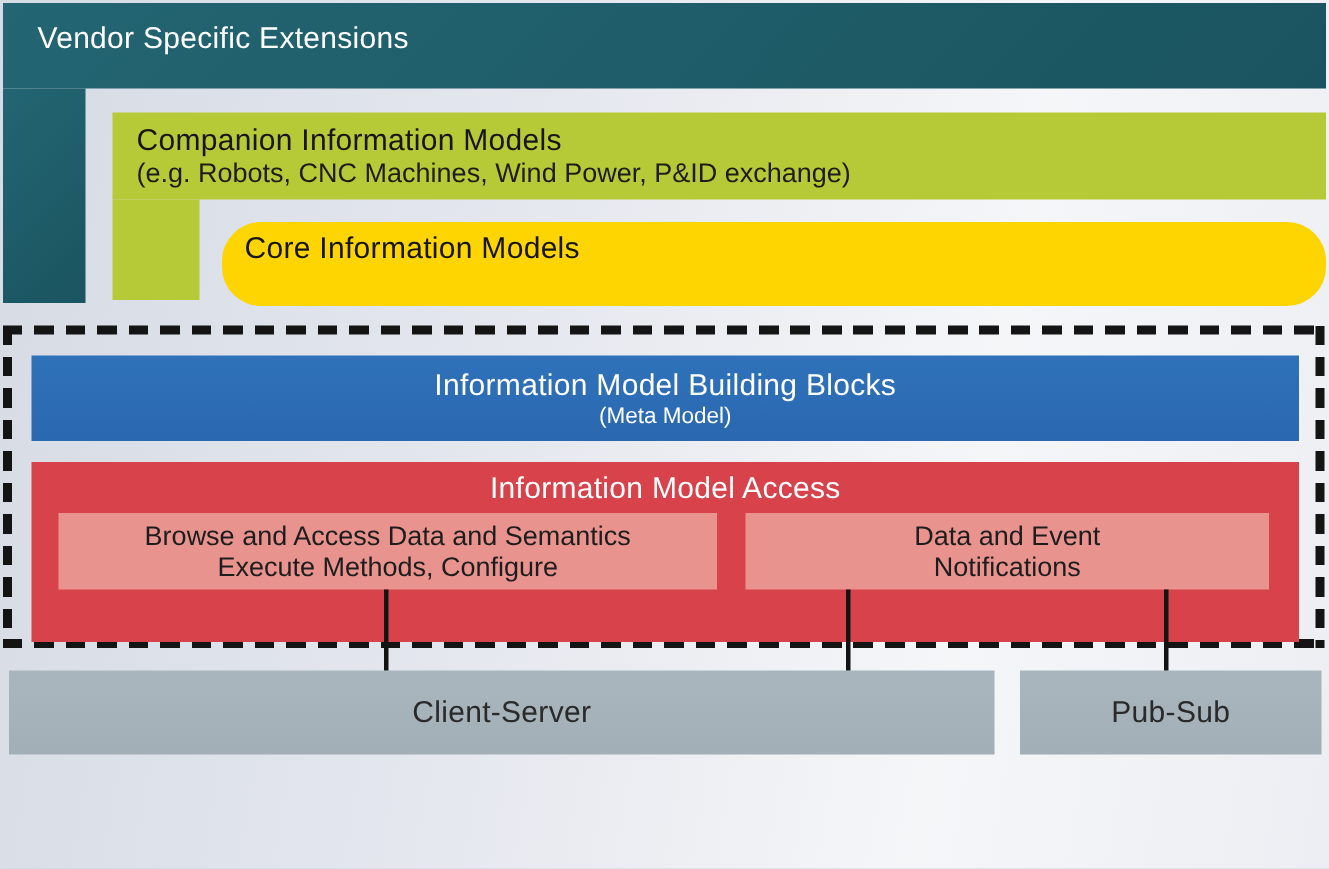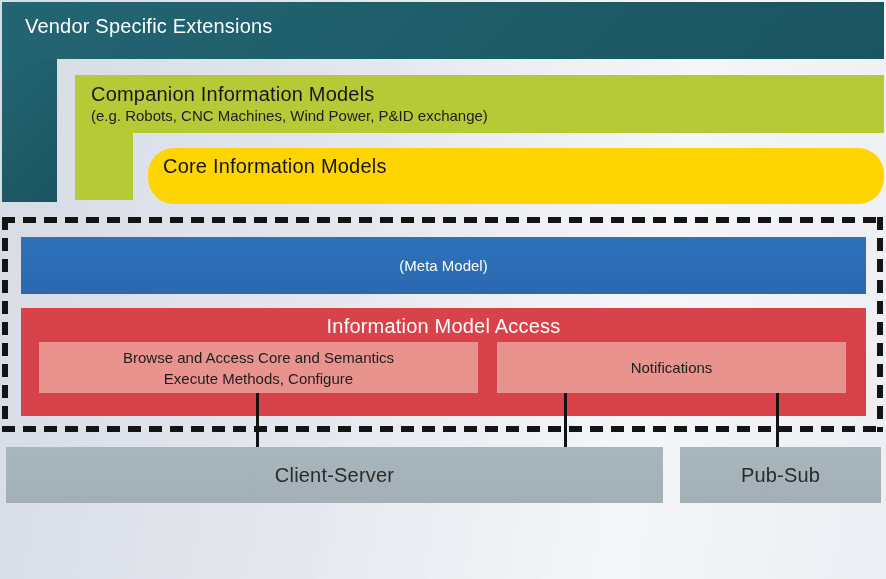--- a/index.html
+++ b/index.html
@@ -20,21 +20,21 @@
   .teal   { background: linear-gradient(135deg, #246573 0%, #1d5b67 60%, #1a5460 100%); }
   .green  { background: #b6ca37; }
   .yellow { background: #fed401; }
   .blue   { background: linear-gradient(180deg, #2f72ba 0%, #2a68b0 100%); }
   .red    { background: #d8424b; }
   .salmon { background: #e9938f; }
   .gray   { background: linear-gradient(180deg, #aab6bd 0%, #a2afb7 100%); }
 
   .title-light { color: #ffffff; font-size: 20px; letter-spacing: 0.2px; }
   .title-dark  { color: #161616; font-size: 20px; letter-spacing: 0.2px; }
-  .sub-dark    { color: #1d1d1d; font-size: 15px; }
+  .sub-dark    { color: #1d1d1d; font-size: 18px; }
   .sub-light   { color: #ffffff; font-size: 15px; }
 
   .center-col {
     display: flex; flex-direction: column;
     align-items: center; justify-content: center;
     text-align: center;
   }
 
   
   .dash-h { height: 6px; background: repeating-linear-gradient(90deg, #141414 0 13px, transparent 13px 21px); }
@@ -67,32 +67,34 @@
   </div>
 
   <div>
     <div class="abs dash-h" style="left:2px;   top:217px; width:881px;"></div>
     <div class="abs dash-h" style="left:2px;   top:426px; width:881px;"></div>
     <div class="abs dash-v" style="left:2px;   top:217px; height:215px;"></div>
     <div class="abs dash-v" style="left:877px; top:217px; height:215px;"></div>
   </div>
 
   <div class="abs blue center-col" style="left:21px; top:237px; width:845px; height:57px;">
+    <div class="title-light" style="line-height:23px;">Information Model Building Blocks</div>
     <div class="sub-light" style="line-height:17px;">(Meta Model)</div>
   </div>
 
-  <div class="abs red" style="left:21px; top:308px; width:845px; height:108px;">
+  <div class="abs red" style="left:21px; top:308px; width:845px; height:120px;">
     <div class="title-light" style="text-align:center; margin-top:7px;">Information Model Access</div>
 
     <div class="abs salmon center-col" style="left:18px; top:34px; width:439px; height:51px;">
-      <div class="sub-dark" style="line-height:21px;">Browse and Access Core and Semantics</div>
+      <div class="sub-dark" style="line-height:21px;">Browse and Access Data and Semantics</div>
       <div class="sub-dark" style="line-height:21px;">Execute Methods, Configure</div>
     </div>
 
     <div class="abs salmon center-col" style="left:476px; top:34px; width:349px; height:51px;">
+      <div class="sub-dark" style="line-height:21px;">Data and Event</div>
       <div class="sub-dark" style="line-height:21px;">Notifications</div>
     </div>
   </div>
 
   <div class="abs connector" style="left:256px; top:393px; height:54px;"></div>
   <div class="abs connector" style="left:564px; top:393px; height:54px;"></div>
   <div class="abs connector" style="left:776px; top:393px; height:54px;"></div>
 
   <div class="abs gray center-col" style="left:6px; top:447px; width:657px; height:56px;">
     <div class="title-dark" style="color:#2a2a2a;">Client-Server</div>

